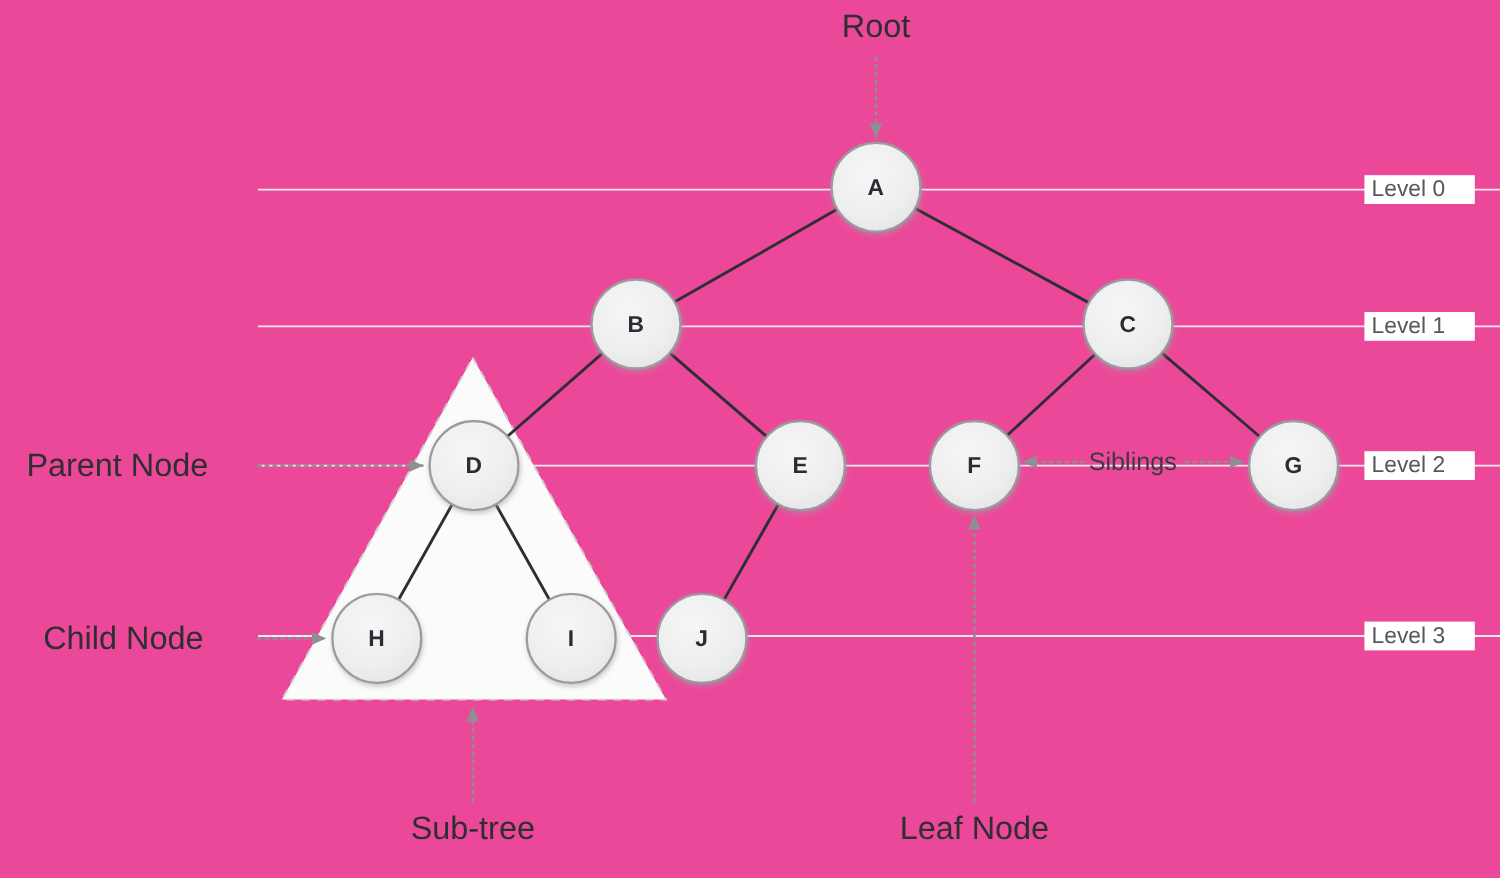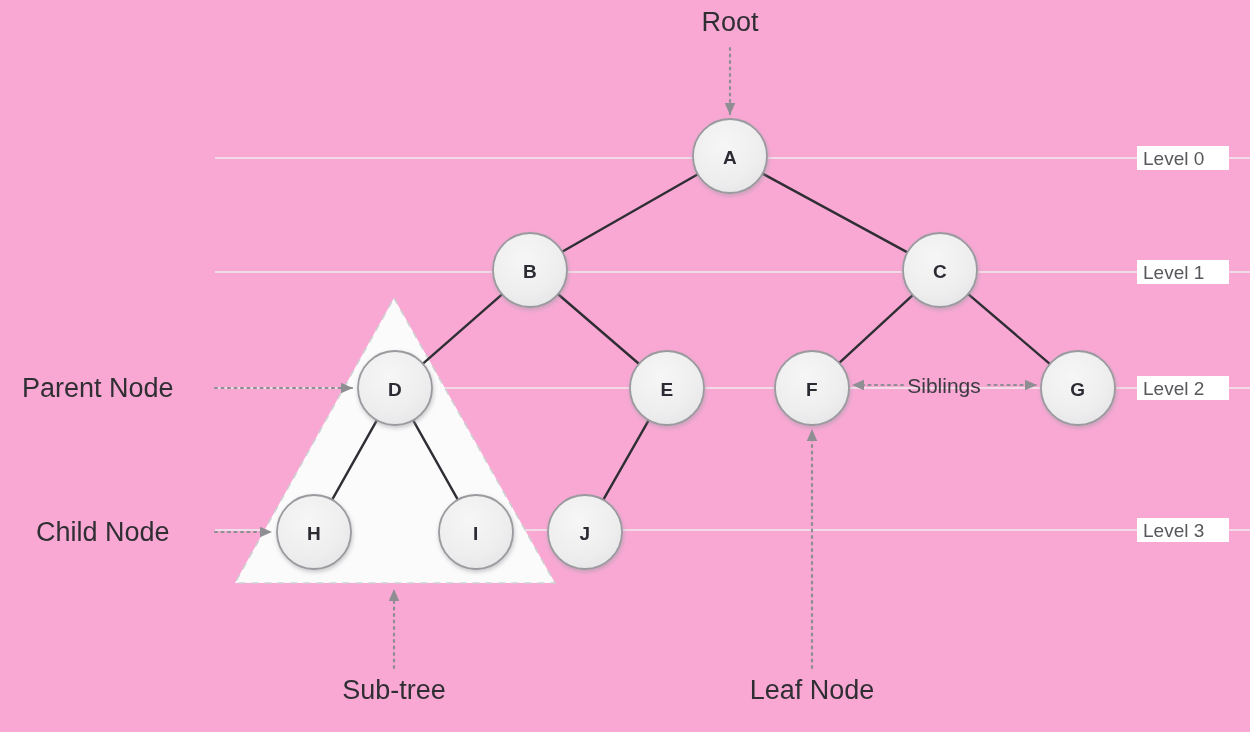--- a/index.html
+++ b/index.html
@@ -7,21 +7,21 @@
     padding: 0;
     background: #ffffff;
   }
   body {
     font-family: "Liberation Sans", sans-serif;
   }
   #diagram-root {
     position: relative;
     width: 1250px;
     height: 732px;
-    background: #f9a8d4;
+    background: #ec4899;
     overflow: hidden;
   }
   #diagram-svg {
     position: absolute;
     left: 0;
     top: 0;
     width: 1250px;
     height: 732px;
     display: block;
   }

